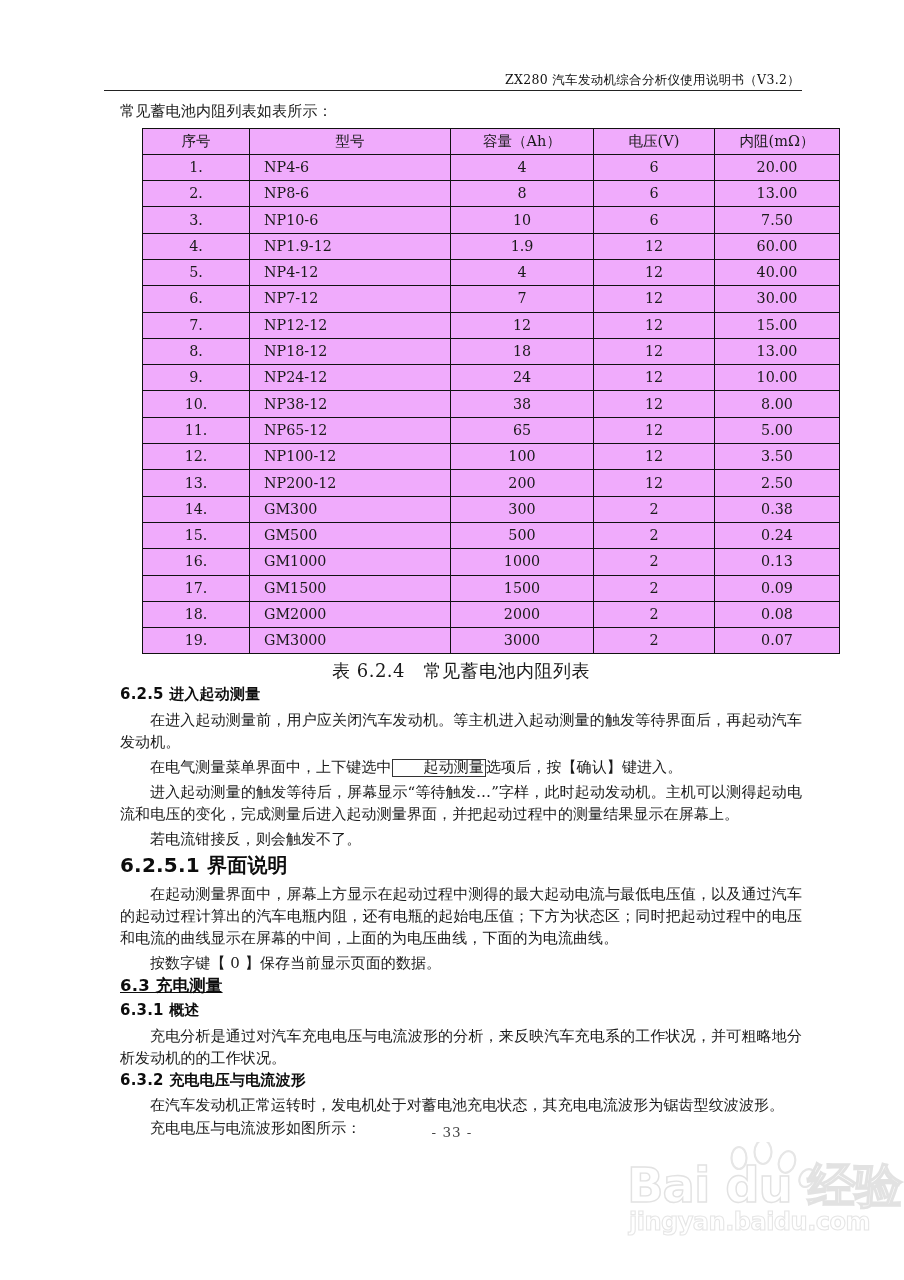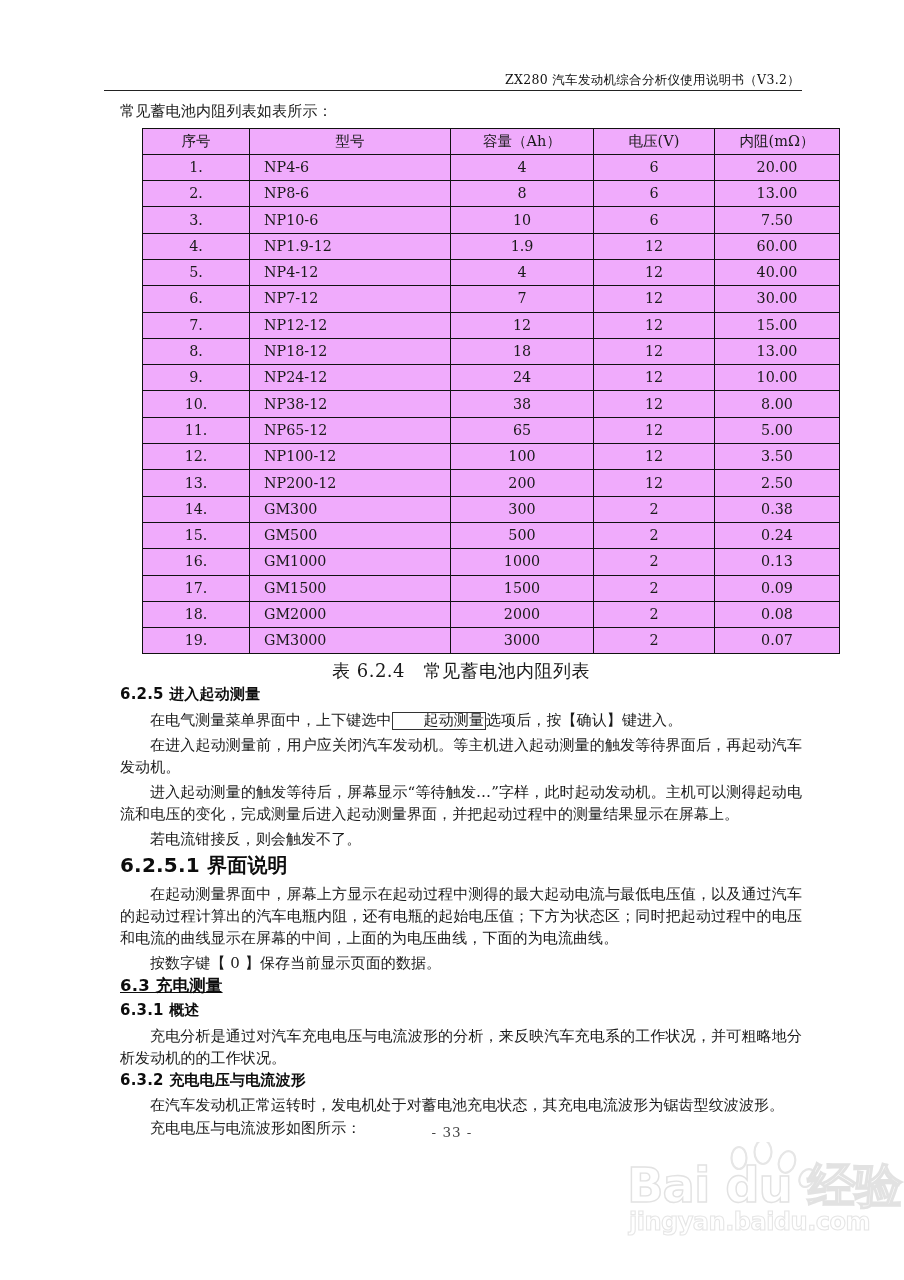--- a/index.html
+++ b/index.html
@@ -337,22 +337,22 @@
             <td class="col-cap">3000</td>
             <td class="col-volt">2</td>
             <td class="col-res">0.07</td>
           </tr>
       </tbody>
     </table>
 
     <p class="table-caption">表 6.2.4　常见蓄电池内阻列表</p>
 
     <h4 class="h-sub sp-sec-top">6.2.5 进入起动测量</h4>
+    <p class="body">在进入起动测量前，用户应关闭汽车发动机。等主机进入起动测量的触发等待界面后，再起动汽车发动机。</p>
     <p class="body"><span>在电气测量菜单界面中，上下键选中</span><span class="boxed">起动测量</span><span>选项后，按【确认】键进入。</span></p>
-    <p class="body">在进入起动测量前，用户应关闭汽车发动机。等主机进入起动测量的触发等待界面后，再起动汽车发动机。</p>
     <p class="body">进入起动测量的触发等待后，屏幕显示“等待触发…”字样，此时起动发动机。主机可以测得起动电流和电压的变化，完成测量后进入起动测量界面，并把起动过程中的测量结果显示在屏幕上。</p>
     <p class="body">若电流钳接反，则会触发不了。</p>
 
     <h5 class="h-subsub sp-sub-top">6.2.5.1 界面说明</h5>
     <p class="body">在起动测量界面中，屏幕上方显示在起动过程中测得的最大起动电流与最低电压值，以及通过汽车的起动过程计算出的汽车电瓶内阻，还有电瓶的起始电压值；下方为状态区；同时把起动过程中的电压和电流的曲线显示在屏幕的中间，上面的为电压曲线，下面的为电流曲线。</p>
     <p class="body">按数字键【 0 】保存当前显示页面的数据。</p>
 
     <h3 class="h-sec sp-big-top">6.3 充电测量</h3>
 
     <h4 class="h-sub sp-sub-top">6.3.1 概述</h4>

